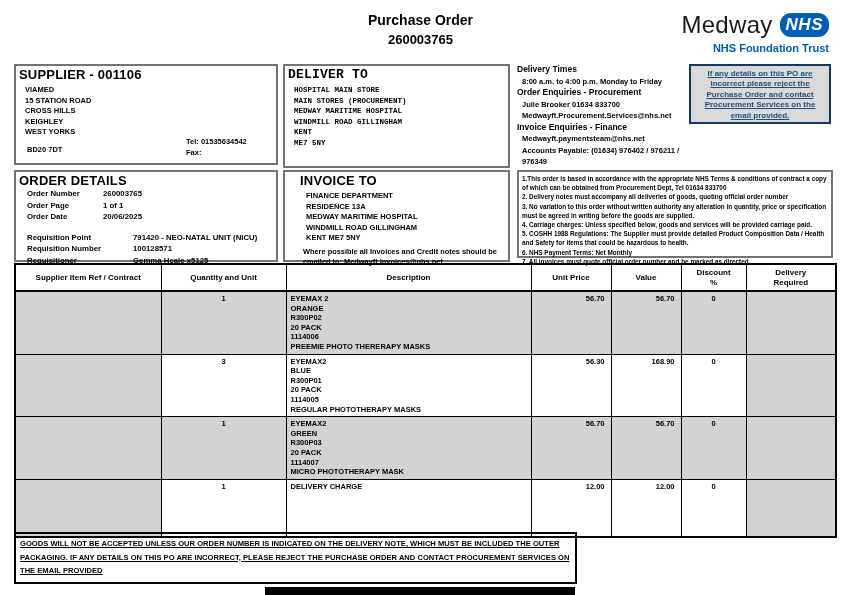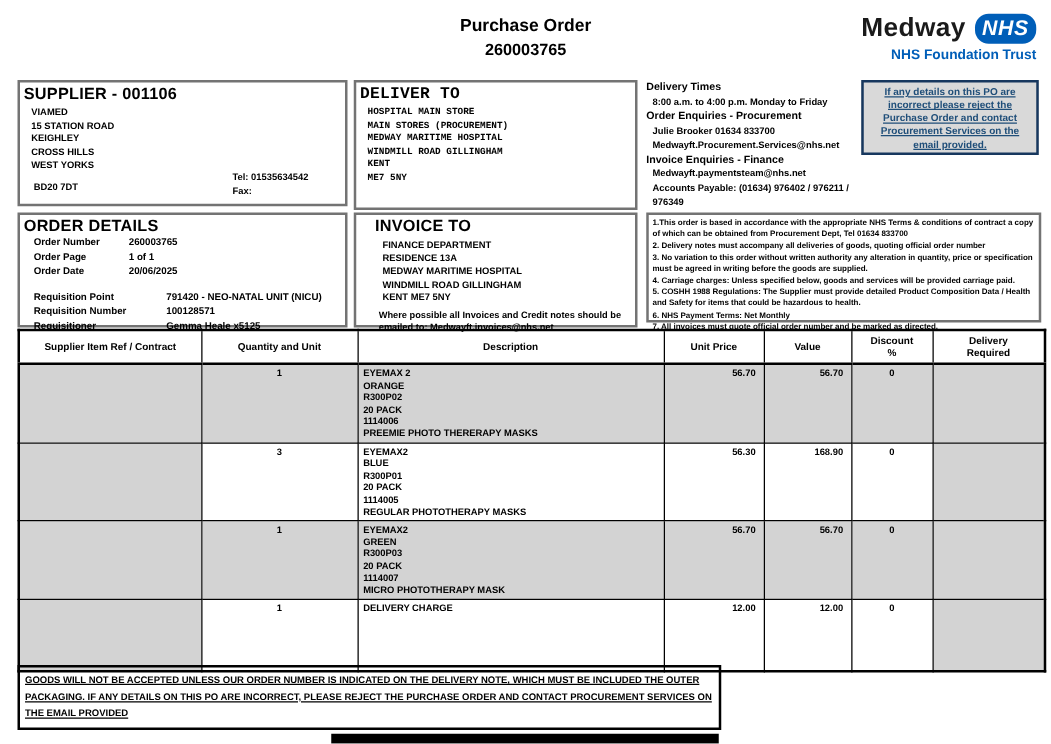--- a/index.html
+++ b/index.html
@@ -8,21 +8,21 @@
     position:relative; width:841px; height:595px; background:#fff;
     font-family:"Liberation Sans", sans-serif; color:#000; overflow:hidden;
   }
   
   .title-wrap { position:absolute; left:0; top:12px; width:841px; text-align:center; }
   .title-line1 { font-size:14px; font-weight:bold; }
   .title-line2 { font-size:13px; font-weight:bold; margin-top:4px; }
   
   .brand { position:absolute; right:12px; top:11px; width:190px; text-align:right; }
   .brand-row { display:flex; align-items:center; justify-content:flex-end; gap:7px; }
-  .medway-text { font-size:21px; font-weight:700; letter-spacing:.3px; color:#1a1a1a; }
+  .medway-text { font-size:24px; font-weight:400; letter-spacing:.3px; color:#1a1a1a; }
   .nhs-logo { background:#005EB8; color:#fff; font-style:italic; font-weight:bold;
     font-size:17px; line-height:1; padding:3px 6px 4px; letter-spacing:.5px;border-radius:11px; }
   .brand-sub { color:#005EB8; font-weight:bold; font-size:11px; margin-top:3px; }
   
   .bbox { position:absolute; border:2px solid #737373; background:#fff; }
   .box-h { font-size:13px; font-weight:bold; padding:1px 3px 0; letter-spacing:.2px; }
   .addr { margin:3px 0 0 9px; font-size:7.5px; font-weight:bold; line-height:10.5px; }
   .supplier-box { left:14px; top:64px; width:264px; height:101px; }
   .postcode { position:absolute; left:11px; bottom:9px; font-size:7.5px; font-weight:bold; }
   .telfax { position:absolute; left:170px; bottom:5px; font-size:7.5px; font-weight:bold; line-height:11px; }
@@ -90,22 +90,22 @@
       <span class="nhs-logo">NHS</span>
     </div>
     <div class="brand-sub">NHS Foundation Trust</div>
   </div>
 
   <div class="bbox supplier-box">
     <div class="box-h">SUPPLIER - 001106</div>
     <div class="addr">
       <div>VIAMED</div>
       <div>15 STATION ROAD</div>
+      <div>CROSS HILLS</div>
       <div>KEIGHLEY</div>
-      <div>CROSS HILLS</div>
       <div>WEST YORKS</div>
     </div>
     <div class="postcode">BD20 7DT</div>
     <div class="telfax">
       <div><span>Tel:</span> <span>01535634542</span></div>
       <div><span>Fax:</span></div>
     </div>
   </div>
 
   <div class="bbox deliver-box">

